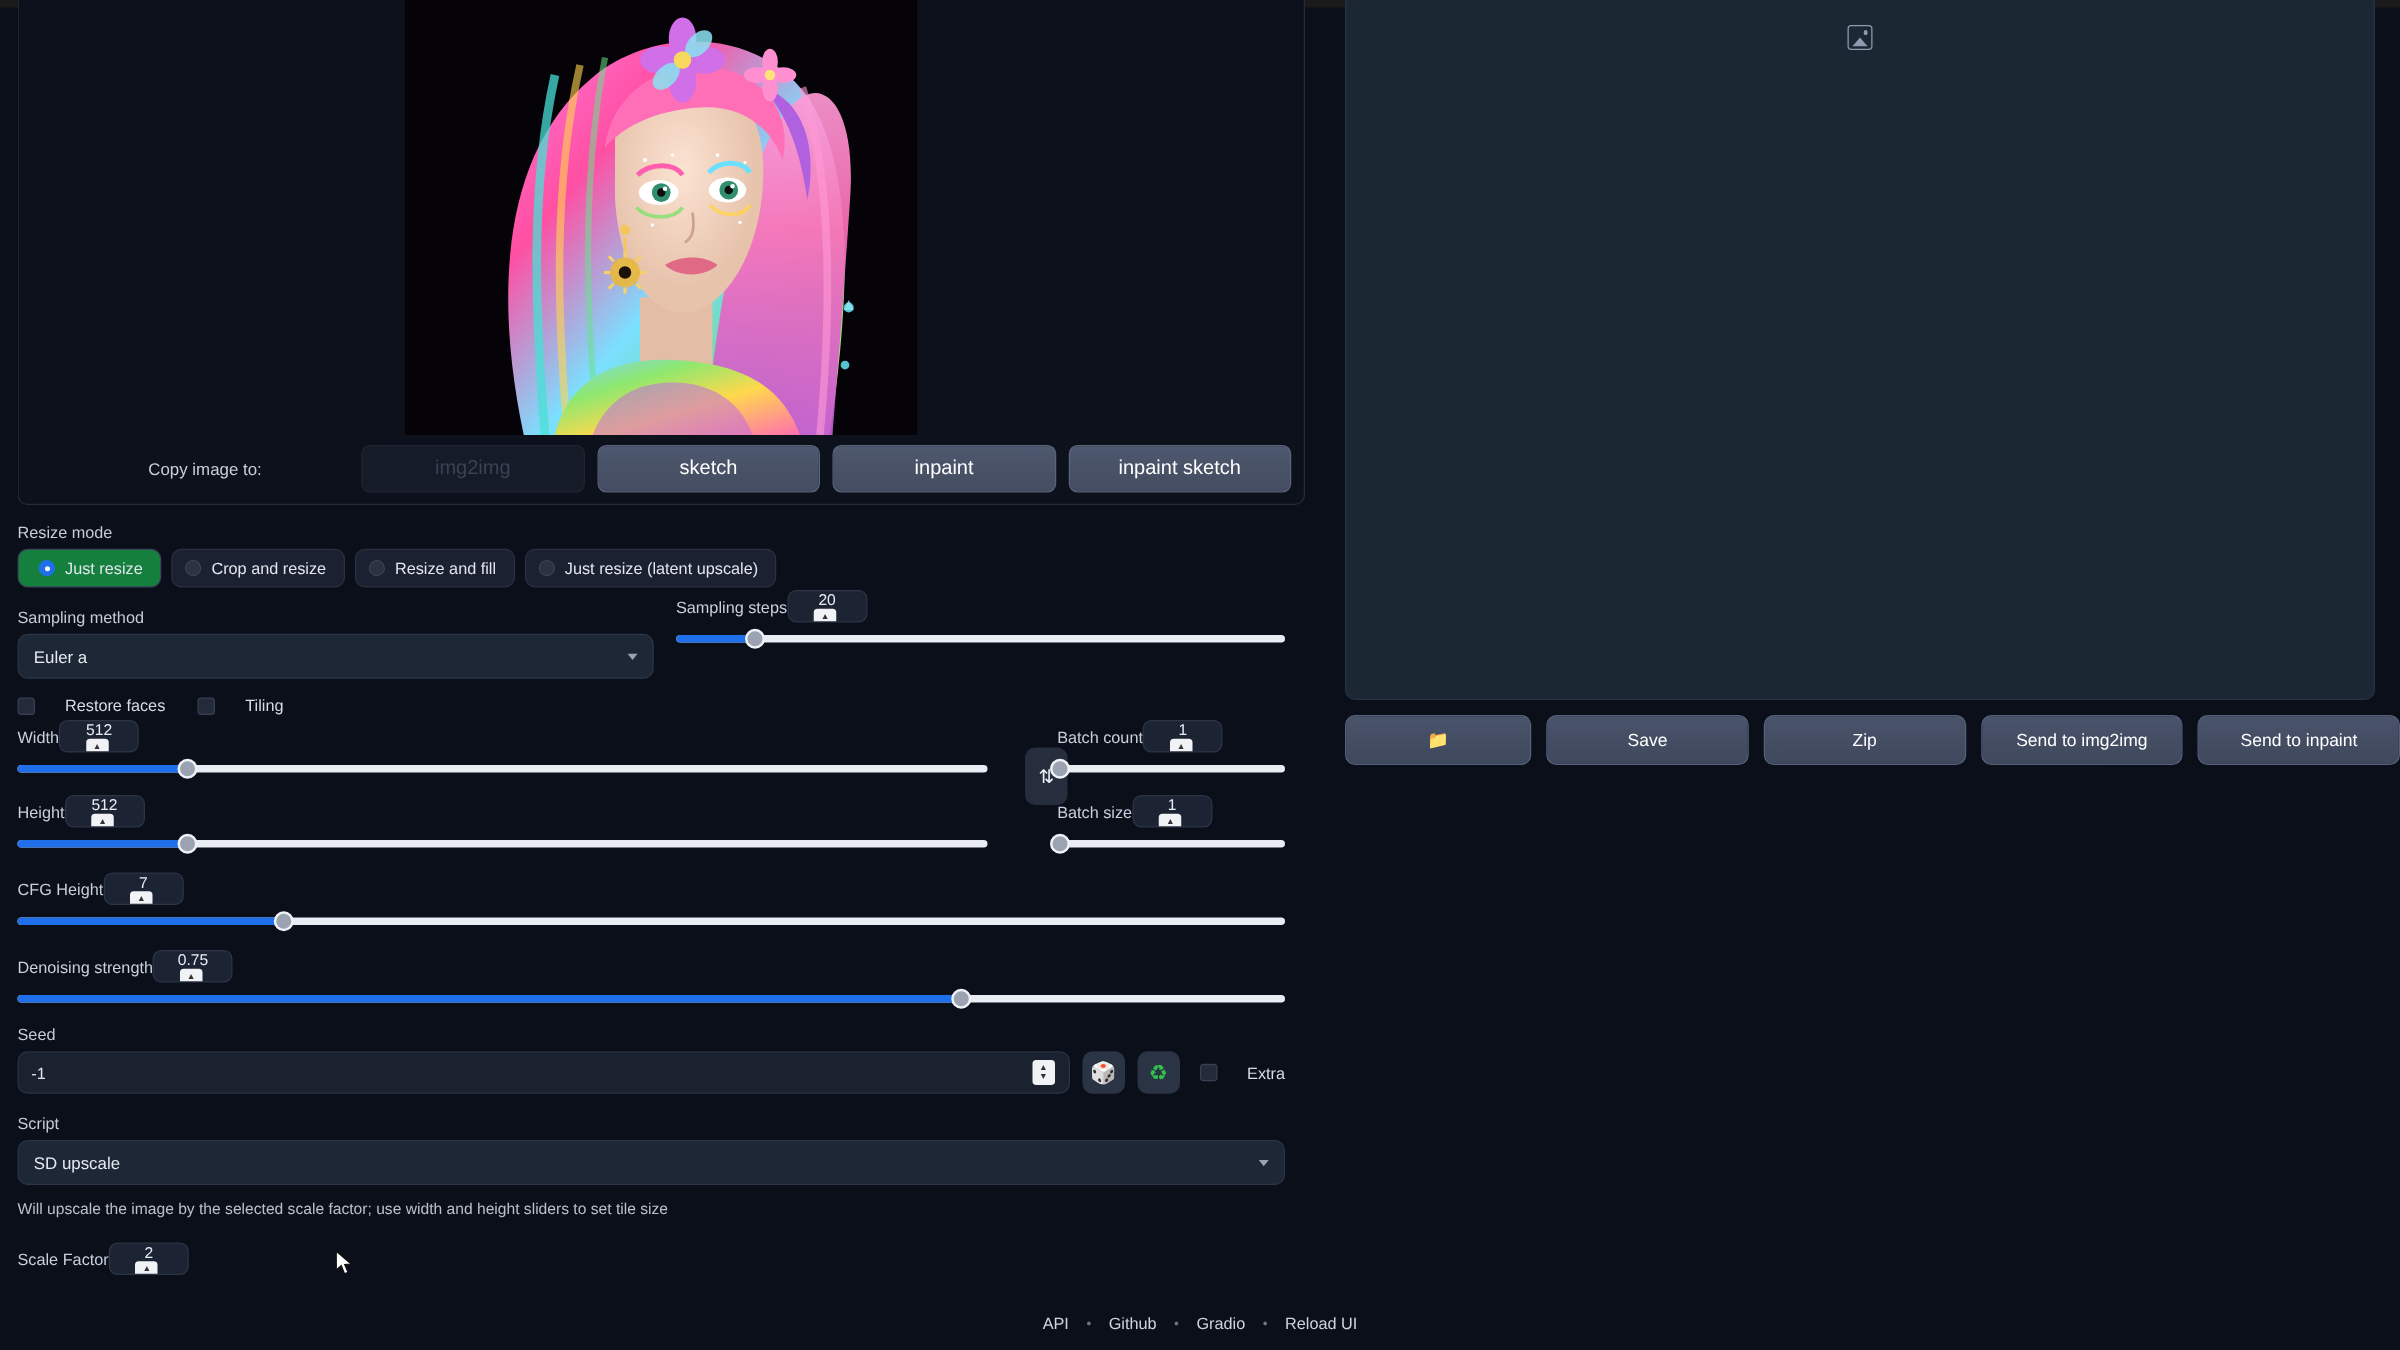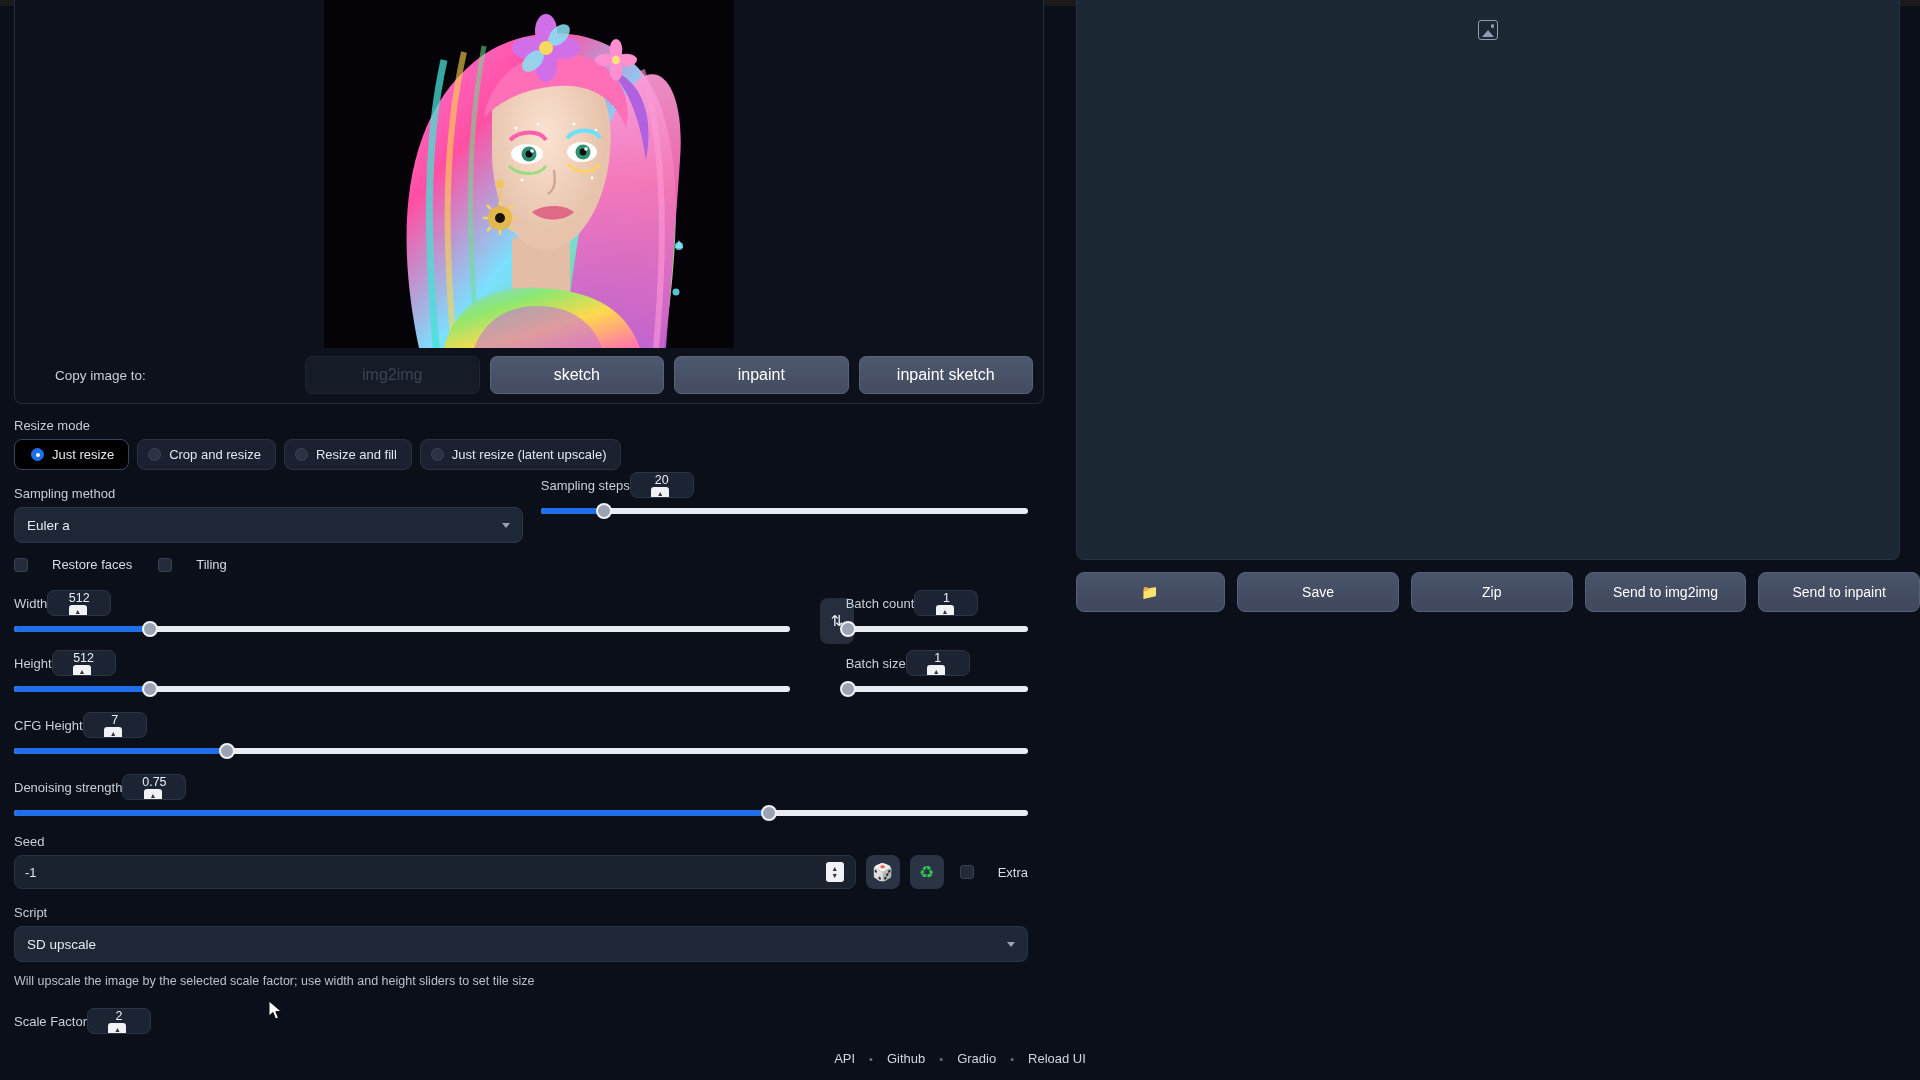--- a/index.html
+++ b/index.html
@@ -33,22 +33,22 @@
     overflow: hidden;
   }
   .preview-img-wrap {
     position: absolute; left: 0; right: 0; top: 0; height: 348px;
     display: flex; align-items: flex-start; justify-content: center;
     overflow: hidden;
   }
   .art { width: 410px; height: 348px; display:block; }
 
   .copy-row {
-    position: absolute; left: 16px; right: 0; bottom: 0; height: 56px;
-    display: flex; align-items: center; padding: 0 10px;
+    position: absolute; left: 0; right: 0; bottom: 0; height: 56px;
+    display: flex; align-items: center; padding: 0 10px; text-align: center;
   }
   .copy-label { font-size: 13.5px; color: #c9cfdb; margin-left: 14px; width: 250px; }
   .copybtns { display: flex; gap: 10px; flex: 1; }
   .copybtn {
     flex: 1; height: 38px; border-radius: 7px;
     display: flex; align-items: center; justify-content: center;
     font-size: 16px; color: #ffffff;
     background: linear-gradient(#4e586e, #434c60);
     border: 1px solid #5a6478;
     cursor: pointer;
@@ -60,21 +60,21 @@
   
   .section-label { font-size: 13px; color: #c6ccd8; margin: 14px 0 6px 0; }
   .radio-row { display: flex; flex-wrap: wrap; gap: 8px; }
   .radio-pill {
     display: flex; align-items: center; gap: 8px;
     height: 31px; padding: 0 14px 0 10px;
     background: #1b2130; border: 1px solid #2a3142;
     border-radius: 8px; font-size: 13px; color: #e2e6ee;
     cursor: pointer;
   }
-  .radio-pill.sel { background: #000000; border-color: #39435a; padding-left: 16px; }
+  .radio-pill.sel { background: #15803d; border-color: #39435a; padding-left: 16px; }
   .dot {
     width: 13px; height: 13px; border-radius: 50%;
     background: #2b3242; border: 1px solid #3b4357;
     flex: none; position: relative;
   }
   .radio-pill.sel .dot { background: #1f6feb; border-color: #1f6feb; }
   .radio-pill.sel .dot::after {
     content: ""; position: absolute; left: 3.5px; top: 3.5px;
     width: 4px; height: 4px; border-radius: 50%; background: #fff;
   }
@@ -98,21 +98,21 @@
 
   
   .chk-row { display: flex; align-items: center; gap: 26px; margin-top: 14px; }
   .chk { display: flex; align-items: center; gap: 24px; font-size: 13px; color: #d7dce6; cursor: pointer; }
   .box {
     width: 14px; height: 14px; border-radius: 3px;
     background: #232b3b; border: 1px solid #384054; flex: none;
   }
 
   
-  .sl-block { margin-top: 18px; position: relative; }
+  .sl-block { margin-top: 4px; position: relative; }
   .sl-head { display: flex; align-items: center; height: 26px; }
   .sl-name { font-size: 13px; color: #c9cfdb; }
   .numbox {
     display: flex; align-items: center;
     height: 26px; min-width: 64px;
     background: #1c2433; border: 1px solid #2c3purple;
     border: 1px solid #2c3546; border-radius: 7px;
     overflow: hidden;
     flex-direction: column;
   }

